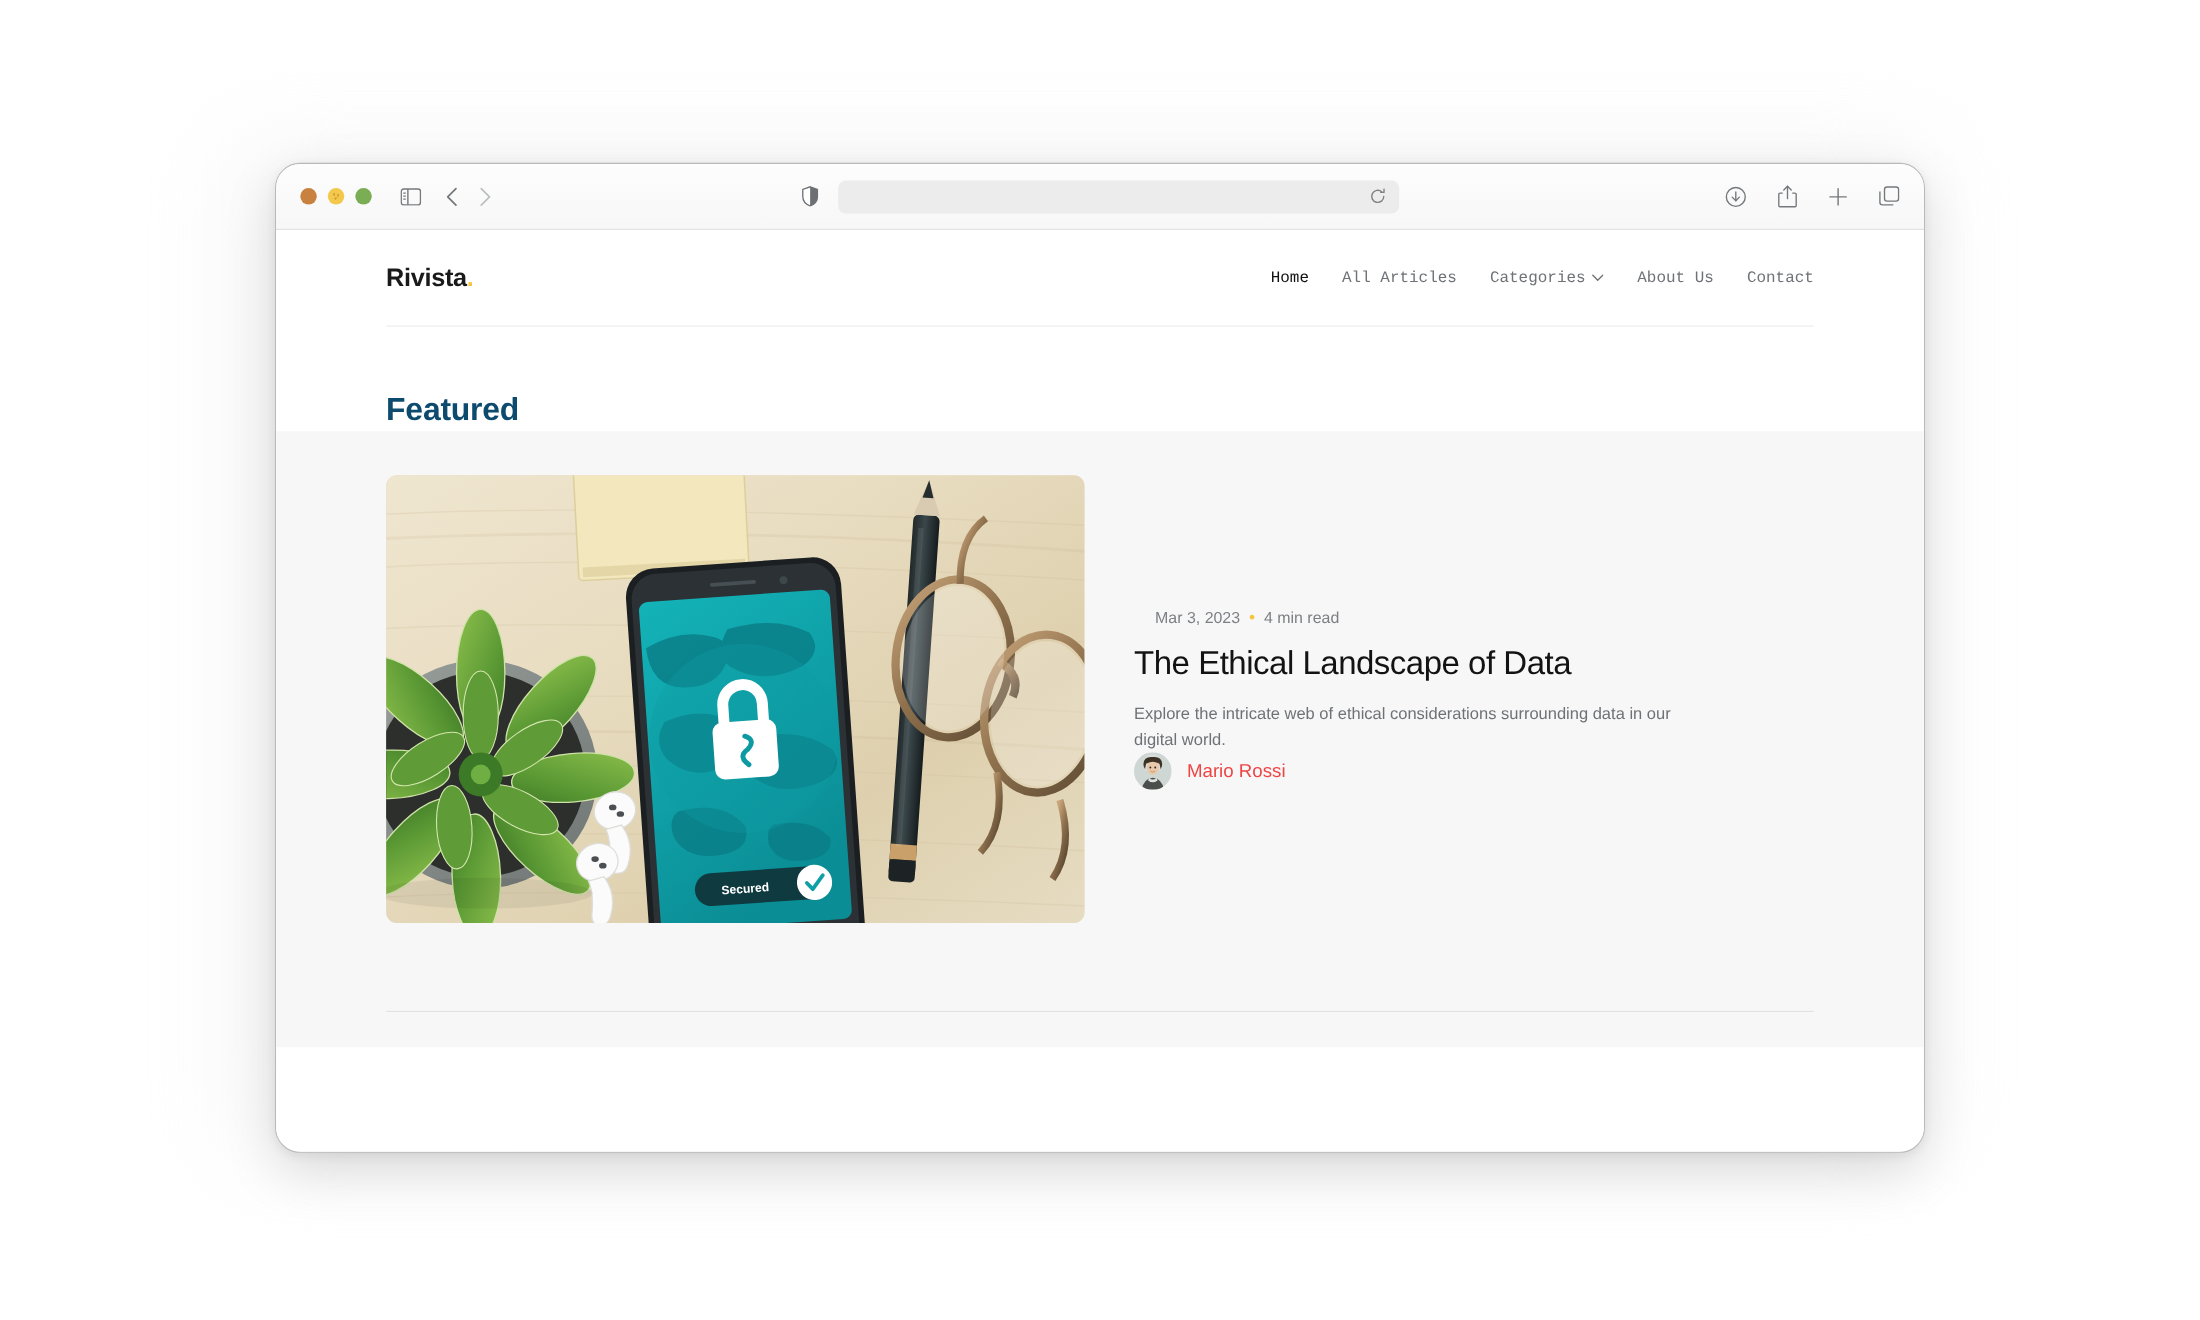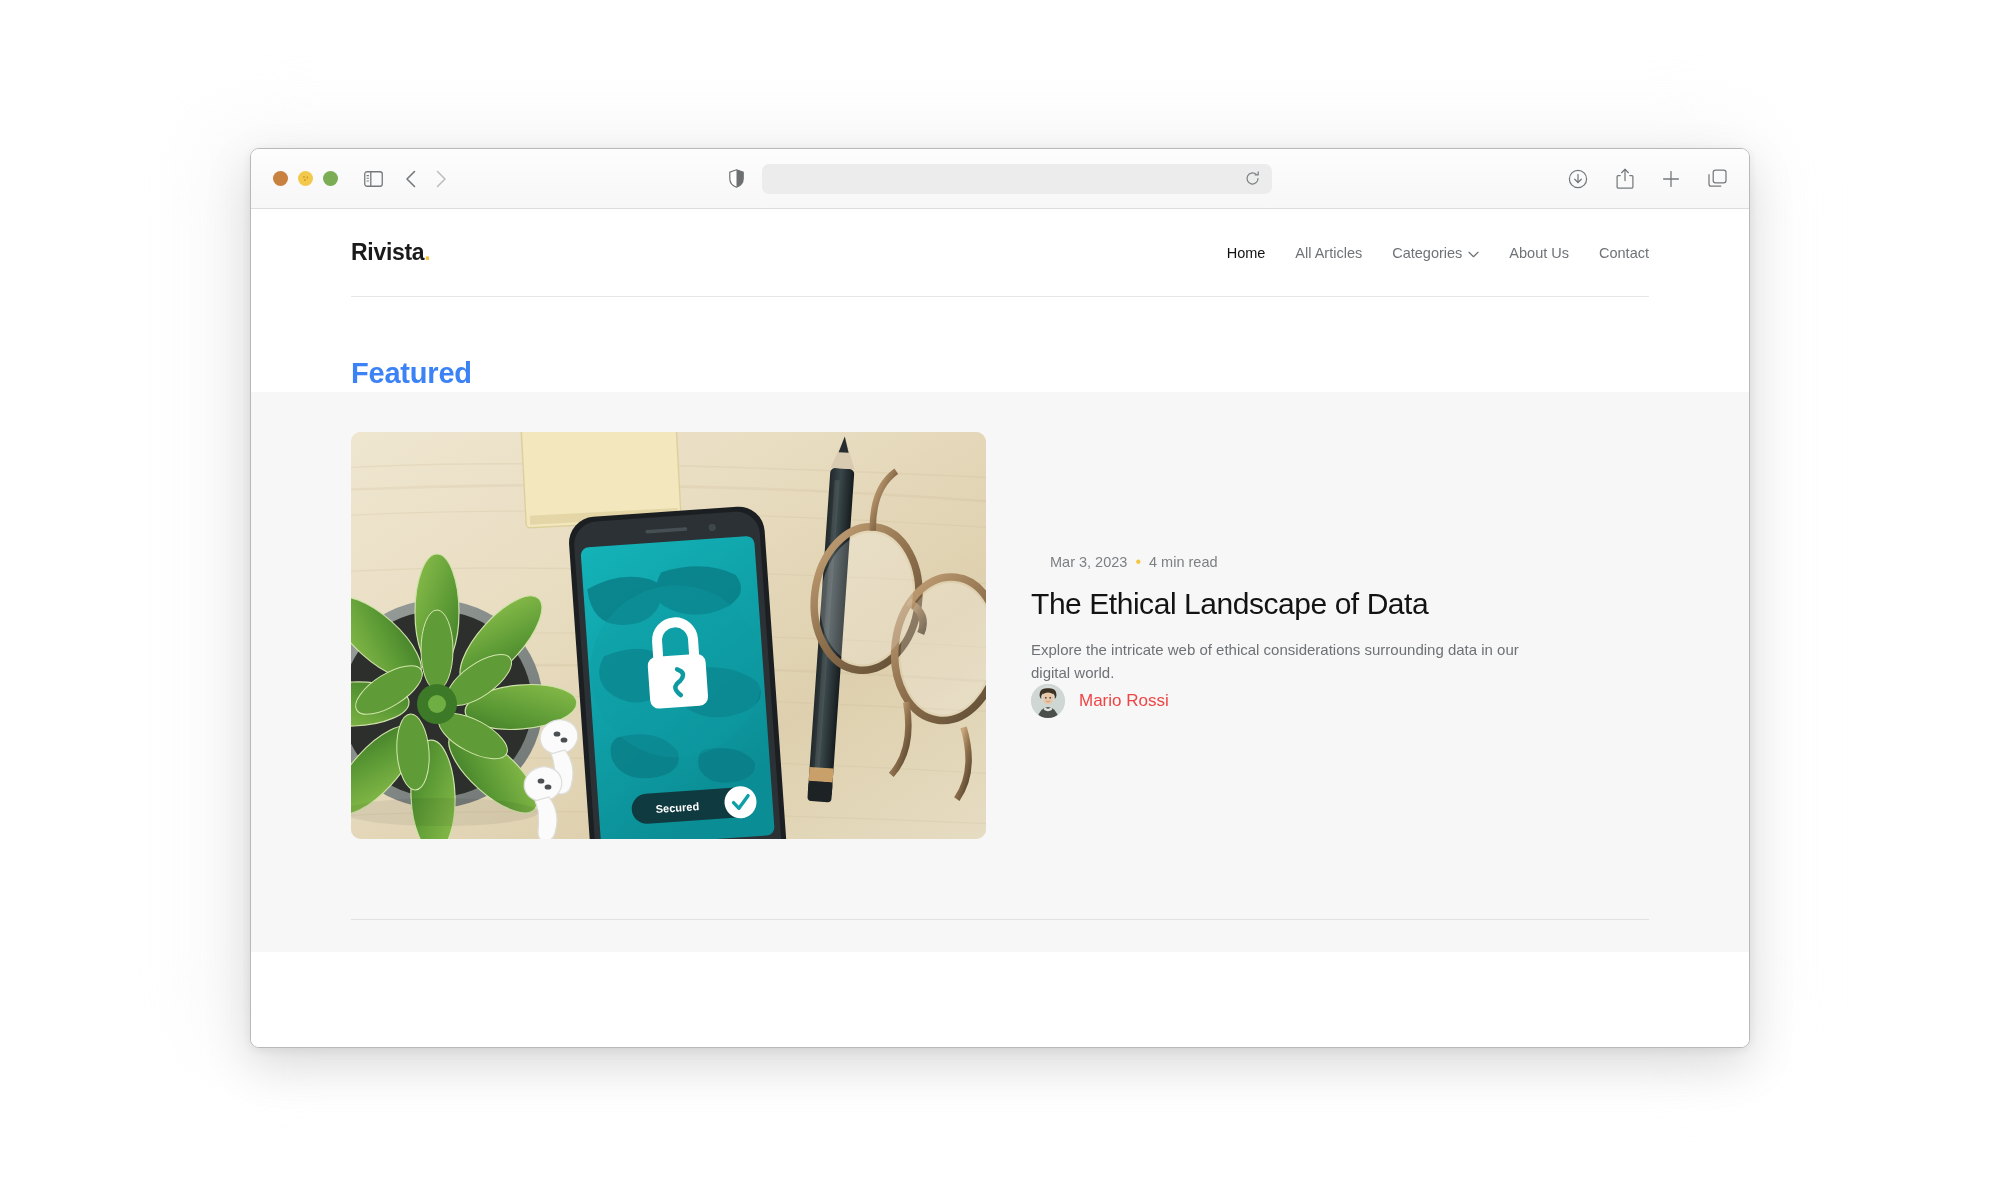--- a/index.html
+++ b/index.html
@@ -40,21 +40,21 @@
 
   
   .browser-window {
     position: absolute;
     left: 250px;
     top: 148px;
     width: 1500px;
     height: 900px;
     background: #ffffff;
     border: 1px solid #b9b9b9;
-    border-radius: 9px;
+    border-radius: 23px;
     box-shadow: 0 18px 48px rgba(0,0,0,.13), 0 2px 10px rgba(0,0,0,.07);
     overflow: hidden;
     display: flex;
     flex-direction: column;
   }
 
   
   .toolbar {
     height: 60px;
     min-height: 60px;
@@ -167,20 +167,21 @@
     font-weight: bold;
     color: #1a1a1a;
     letter-spacing: -.3px;
   }
   .brand-dot { color: #f5c542; }
 
   .site-nav {
     display: flex;
     align-items: center;
     gap: 30px;
+    font-family: Liberation Mono, monospace;
   }
   .nav-link {
     font-size: 14.5px;
     color: #6f7276;
     text-decoration: none;
     white-space: nowrap;
   }
   .nav-link.active { color: #111111; }
   .nav-link.has-caret {
     display: inline-flex;
@@ -192,21 +193,21 @@
   
   .featured-band {
     background: #ffffff;
     padding: 60px 100px 0 100px;
   }
   .featured-heading {
     display: inline-block;
     position: relative;
     font-size: 29px;
     font-weight: bold;
-    color: #3b82f6;
+    color: #0c4a6e;
     letter-spacing: -.2px;
     padding-bottom: 2px;
     line-height: 1.15;
   }
   .featured-heading .hl {
     position: absolute;
     left: 0;
     right: 0;
     bottom: -3px;
     height: 11px;

